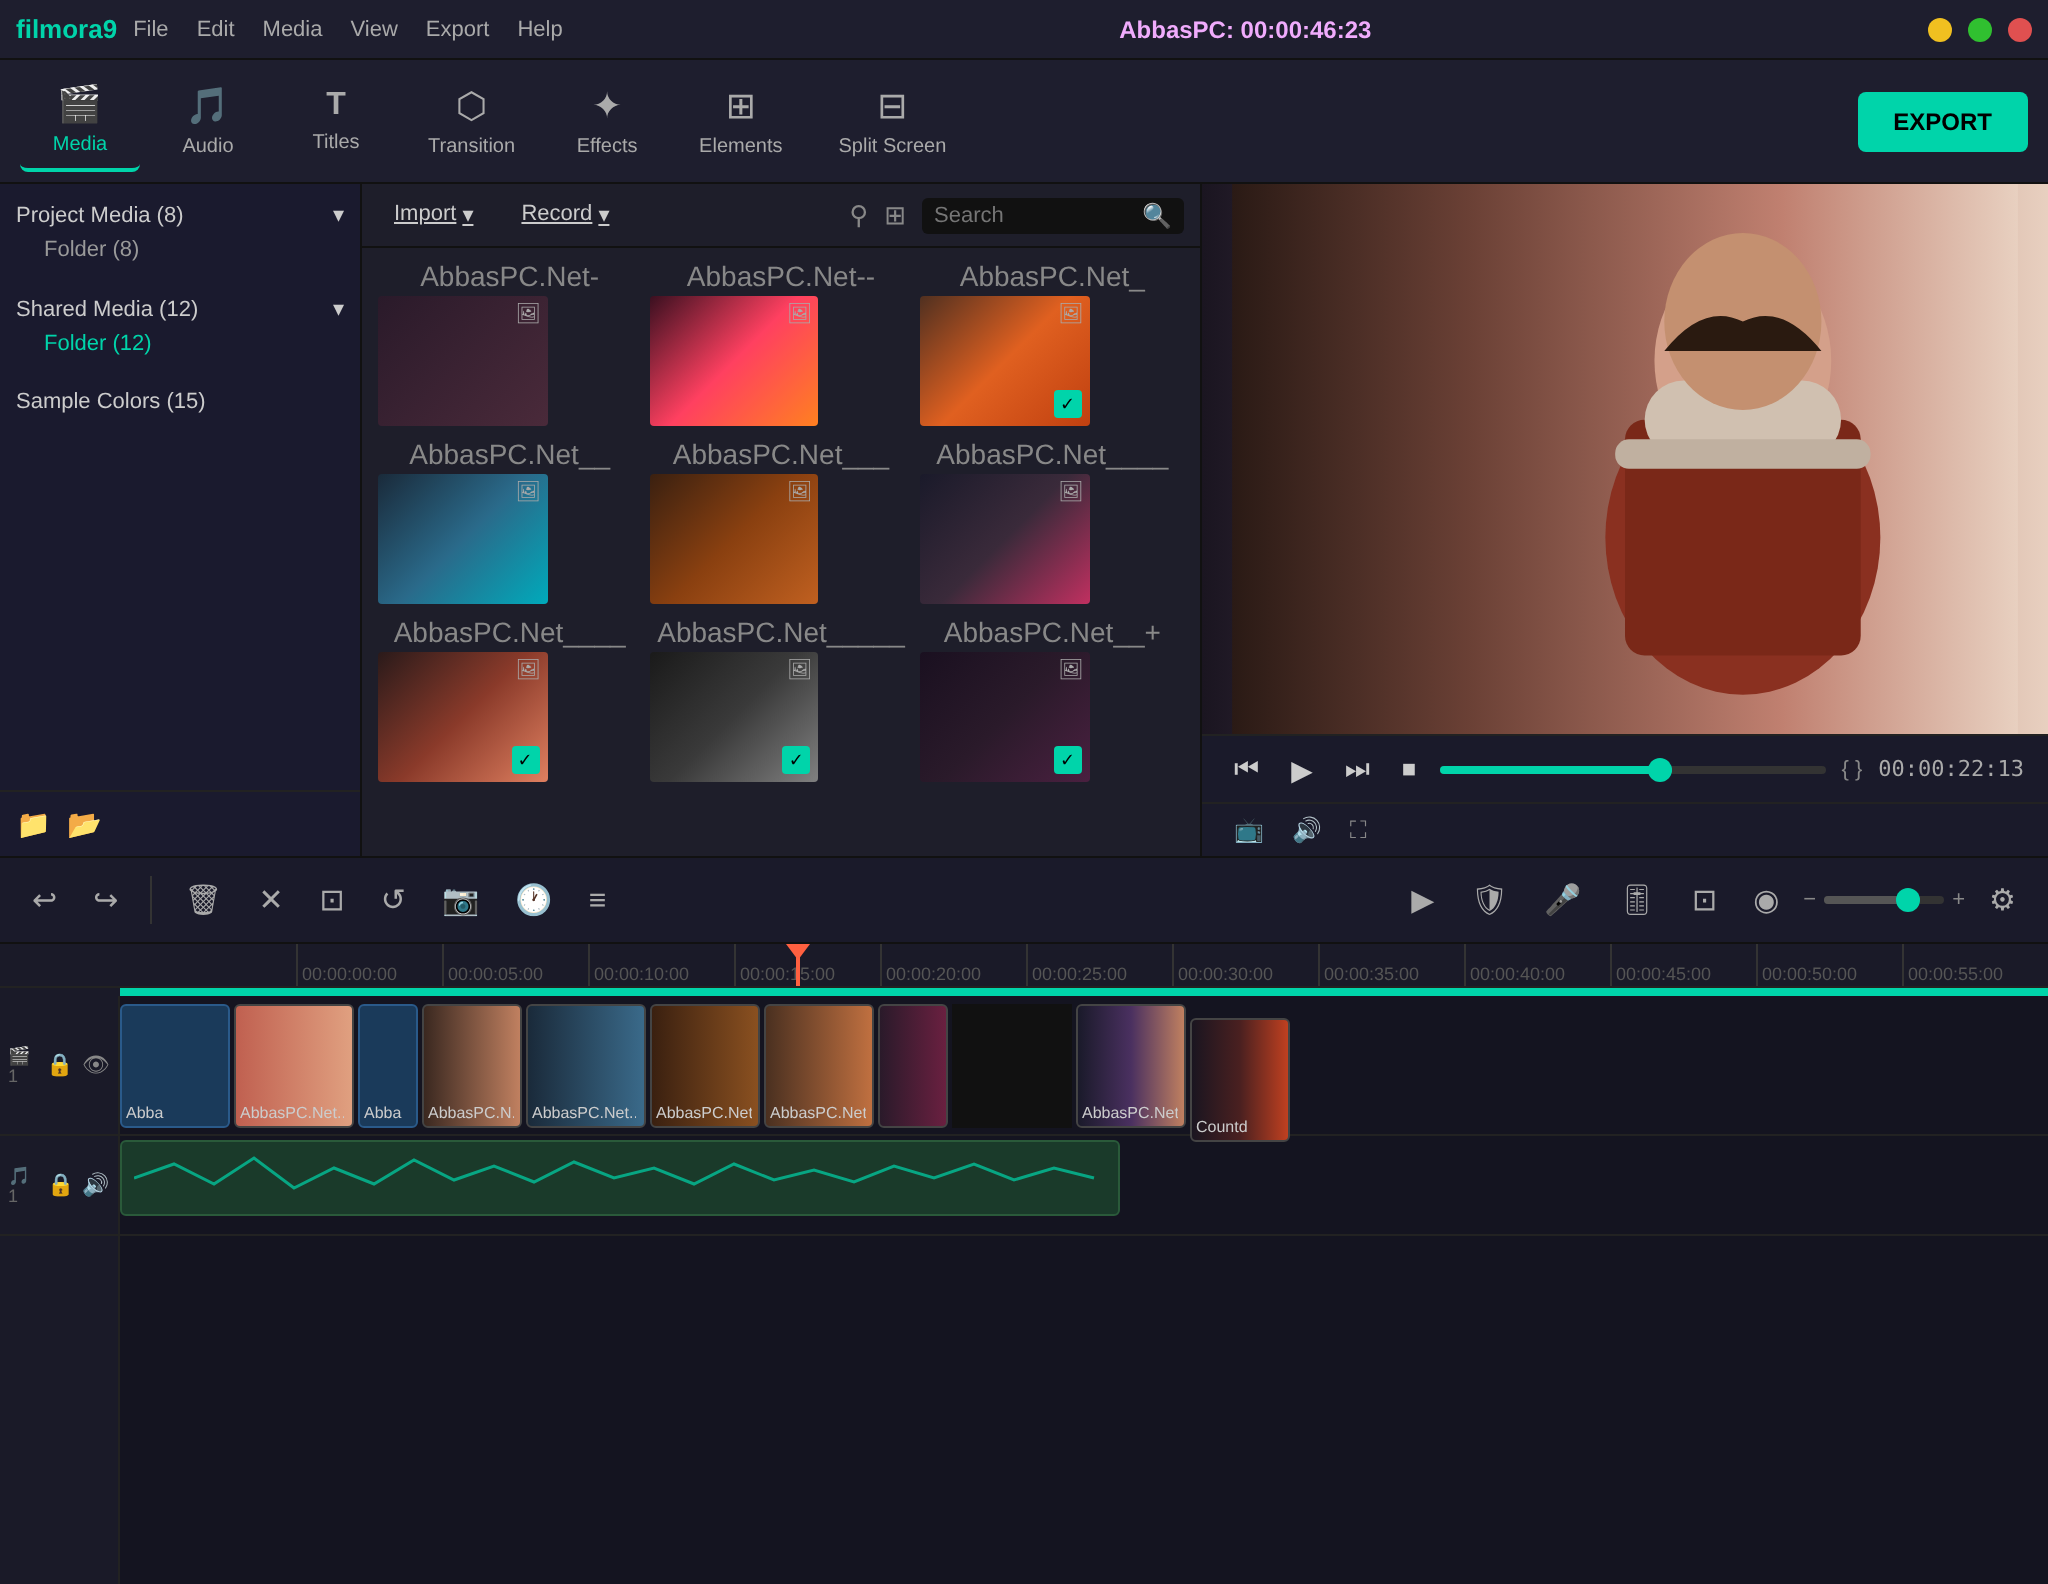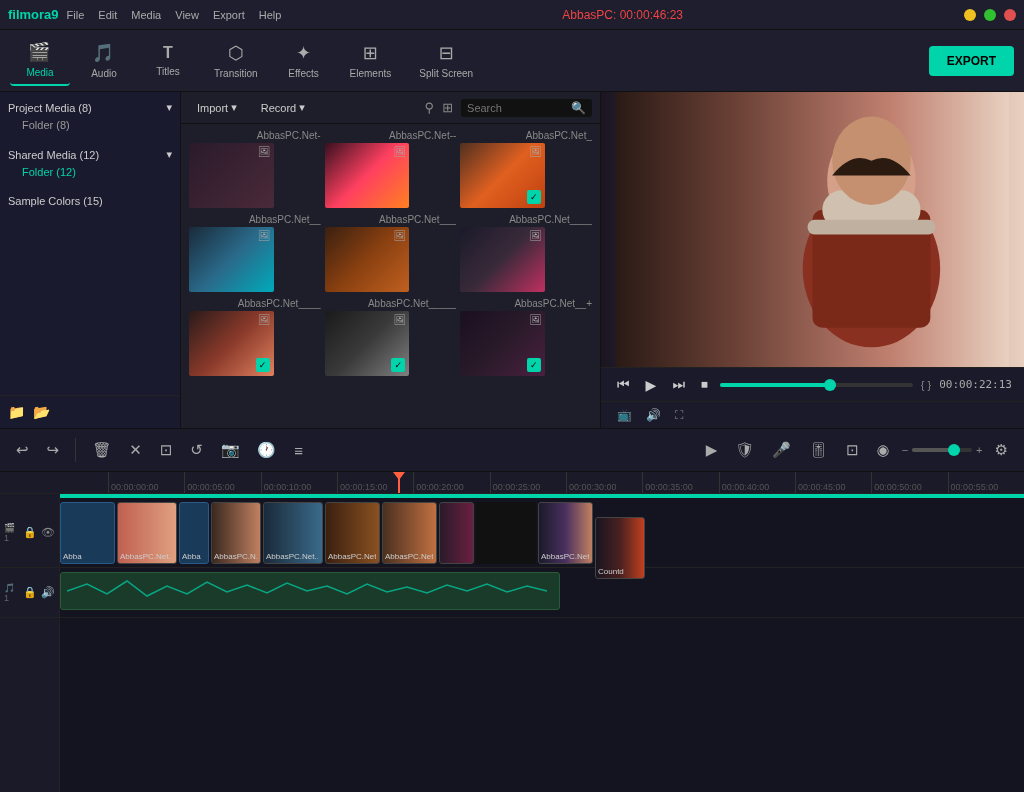--- a/index.html
+++ b/index.html
@@ -4,21 +4,21 @@
   <style>
     * { box-sizing: border-box; margin: 0; padding: 0; }
     body { background: #1a1a2e; color: #ccc; font-family: 'Segoe UI', Arial, sans-serif; font-size: 12px; width: 1024px; height: 792px; overflow: hidden; display: flex; flex-direction: column; }
 
     
     .titlebar { background: #1e1e2e; height: 30px; display: flex; align-items: center; justify-content: space-between; padding: 0 8px; border-bottom: 1px solid #111; flex-shrink: 0; }
     .titlebar-left { display: flex; align-items: center; gap: 8px; }
     .titlebar-logo { color: #00d4aa; font-weight: bold; font-size: 13px; }
     .titlebar-menu { display: flex; gap: 14px; font-size: 11px; color: #aaa; }
     .titlebar-menu span { cursor: pointer; }
-    .titlebar-title { font-size: 12px; color: #ef4444; }
+    .titlebar-title { font-size: 12px; color: #f0abfc; font-weight: bold; }
     .titlebar-controls { display: flex; gap: 8px; }
     .titlebar-btn { width: 12px; height: 12px; border-radius: 50%; cursor: pointer; }
     .titlebar-btn.min { background: #f0c020; }
     .titlebar-btn.max { background: #30c030; }
     .titlebar-btn.close { background: #e05050; }
 
     
     .toolbar { background: #1e1e2e; height: 62px; display: flex; align-items: center; padding: 0 10px; border-bottom: 1px solid #111; gap: 4px; flex-shrink: 0; }
     .toolbar-item { display: flex; flex-direction: column; align-items: center; justify-content: center; padding: 6px 12px; cursor: pointer; border-radius: 4px; min-width: 60px; color: #aaa; font-size: 10px; gap: 4px; }
     .toolbar-item.active { color: #00d4aa; border-bottom: 2px solid #00d4aa; }
@@ -33,25 +33,25 @@
     .media-section { padding: 6px 8px; }
     .media-section-header { display: flex; align-items: center; justify-content: space-between; padding: 3px 0; cursor: pointer; color: #ccc; font-size: 11px; }
     .media-item { padding: 2px 14px; font-size: 11px; color: #999; cursor: pointer; }
     .media-item.active { color: #00d4aa; }
     .left-panel-footer { margin-top: auto; display: flex; gap: 8px; padding: 8px; border-top: 1px solid #222; }
     .left-panel-footer span { color: #666; cursor: pointer; font-size: 14px; }
 
     
     .media-grid-panel { flex: 1; background: #1e1e2a; display: flex; flex-direction: column; border-right: 1px solid #111; max-width: 420px; }
     .media-toolbar { display: flex; align-items: center; padding: 6px 8px; gap: 8px; border-bottom: 1px solid #111; }
-    .media-toolbar-btn { display: flex; align-items: flex-end; gap: 3px; color: #ccc; padding: 3px 8px; cursor: pointer; border-radius: 3px; font-size: 11px; }
+    .media-toolbar-btn { display: flex; align-items: flex-start; gap: 3px; color: #ccc; padding: 3px 8px; cursor: pointer; border-radius: 3px; font-size: 11px; text-decoration: underline; }
     .media-toolbar-separator { flex: 1; }
     .media-search { display: flex; align-items: center; gap: 4px; background: #111; border-radius: 3px; padding: 2px 6px; }
     .media-search input { background: none; border: none; color: #ccc; font-size: 11px; outline: none; width: 100px; }
-    .media-label { font-size: 10px; color: #888; text-align: right; overflow: hidden; text-overflow: ellipsis; white-space: nowrap; }
+    .media-label { font-size: 14px; color: #888; text-align: center; overflow: hidden; text-overflow: ellipsis; white-space: nowrap; }
 
     .media-item-thumb { position: relative; background: #333; border-radius: 2px; overflow: hidden; aspect-ratio: 1.3/1; cursor: pointer; }
     .media-item-thumb .thumb-check { position: absolute; bottom: 4px; right: 4px; width: 14px; height: 14px; background: #00d4aa; border-radius: 2px; display: flex; align-items: center; justify-content: center; font-size: 9px; color: #000; }
     .media-item-thumb .thumb-icon { position: absolute; top: 3px; right: 3px; font-size: 10px; color: #aaa; }
 
     
     .preview-panel { flex: 1; background: #111; display: flex; flex-direction: column; }
     .preview-video { flex: 1; background: #000; position: relative; }
     .preview-controls { background: #1a1a2a; padding: 6px 12px; display: flex; align-items: center; gap: 8px; border-top: 1px solid #222; }
     .preview-btn { color: #ccc; font-size: 14px; cursor: pointer; padding: 2px 4px; }
@@ -63,31 +63,31 @@
     .preview-extra-btn { color: #888; font-size: 12px; cursor: pointer; padding: 2px 4px; }
 
     
     .edit-toolbar { background: #1a1a2a; height: 44px; display: flex; align-items: center; padding: 0 10px; gap: 6px; border-top: 1px solid #111; border-bottom: 1px solid #111; flex-shrink: 0; }
     .edit-btn { color: #aaa; font-size: 15px; cursor: pointer; padding: 4px 6px; border-radius: 3px; }
     .edit-separator { width: 1px; height: 24px; background: #333; margin: 0 4px; }
     .edit-right { margin-left: auto; display: flex; align-items: center; gap: 6px; }
 
     
     .timeline { background: #141420; flex-shrink: 0; height: 320px; display: flex; flex-direction: column; }
-    .timeline-time-ruler { display: flex; align-items: center; padding-left: 48px; height: 22px; background: #1a1a28; border-bottom: 1px solid #222; position: relative; overflow: hidden; }
+    .timeline-time-ruler { display: flex; align-items: center; padding-left: 88px; height: 22px; background: #1a1a28; border-bottom: 1px solid #222; position: relative; overflow: hidden; }
     .timeline-time-marks { display: flex; width: 100%; position: relative; }
     .time-mark { flex: 1; font-size: 9px; color: #555; text-align: left; border-left: 1px solid #333; padding-left: 2px; height: 22px; display: flex; align-items: flex-end; padding-bottom: 2px; }
     .timeline-body { display: flex; flex: 1; overflow: hidden; }
     .timeline-tracks-label { width: 60px; background: #1a1a28; border-right: 1px solid #222; display: flex; flex-direction: column; }
     .timeline-track-label { height: 70px; display: flex; align-items: center; justify-content: center; gap: 4px; color: #666; font-size: 10px; border-bottom: 1px solid #222; padding: 4px; }
     .timeline-track-label-audio { height: 50px; }
     .timeline-tracks { flex: 1; overflow-x: auto; overflow-y: hidden; position: relative; }
     .timeline-track { height: 70px; position: relative; border-bottom: 1px solid #222; }
     .timeline-track-audio { height: 50px; }
-    .timeline-clips { display: flex; height: 100%; padding: 4px 0; position: absolute; top: 0; left: 0; }
+    .timeline-clips { display: flex; height: 100%; align-items: center; padding: 4px 0; position: absolute; top: 0; left: 0; }
 
     .clip { height: 62px; border-radius: 3px; overflow: hidden; position: relative; display: flex; align-items: stretch; cursor: pointer; border: 1px solid #444; flex-shrink: 0; }
     .clip-blue { background: #1a3a5a; border-color: #2a5a8a; }
     .clip-label { position: absolute; bottom: 2px; left: 2px; font-size: 8px; color: #ccc; white-space: nowrap; overflow: hidden; max-width: 90%; }
     .clip-gap { width: 60px; height: 62px; background: #111; flex-shrink: 0; }
   </style>
 </head>
 <body>
 
 <div class="titlebar">

